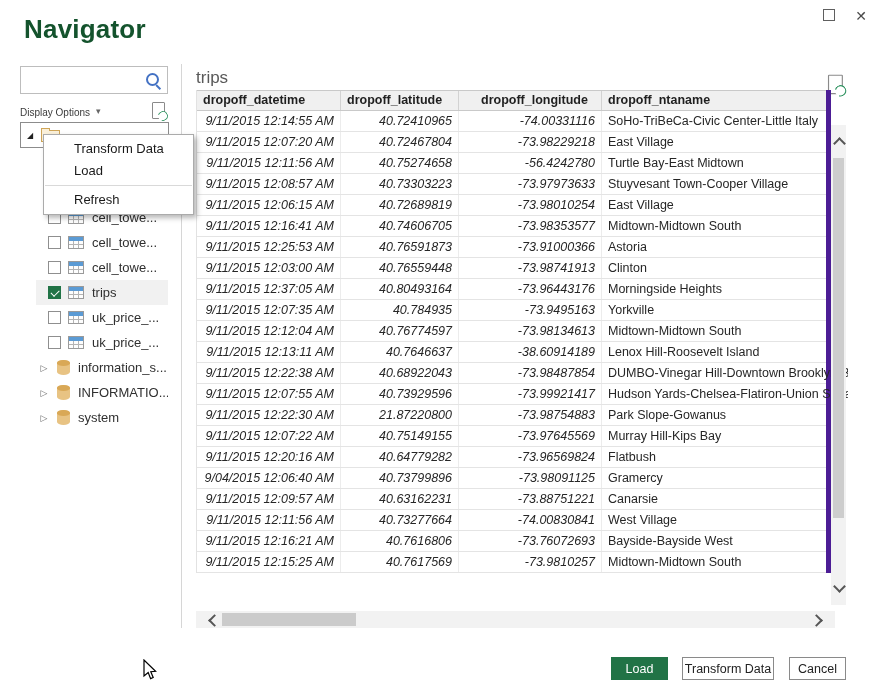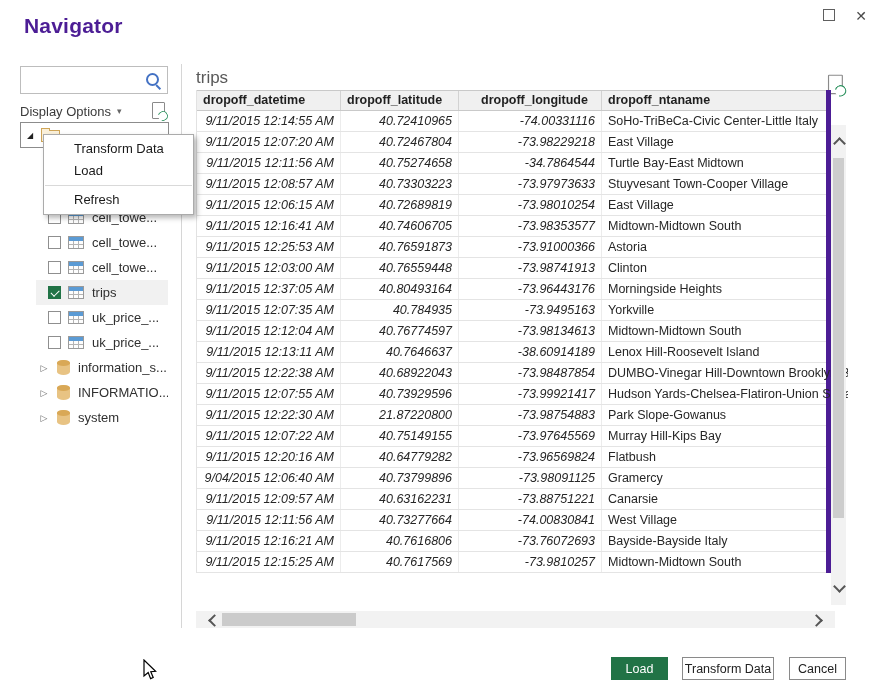--- a/index.html
+++ b/index.html
@@ -1,35 +1,35 @@
 <!DOCTYPE html>
 <html style="--green: #217346; --tblblue: #5b9bd5; --tan: #e8c383;"><head>
 <meta charset="utf-8">
 <style>
   html,body{margin:0;padding:0;background:#fff;}
   .dlg{position:relative;width:873px;height:691px;background:#fff;overflow:hidden;
        font-family:"Liberation Sans",sans-serif;color:#222;}
 
   
-  .dlg-title{position:absolute;left:24px;top:14px;font-size:21px;font-weight:700;color:#4c1d95;letter-spacing:.2px;}
+  .dlg-title{position:absolute;left:24px;top:14px;font-size:26px;font-weight:700;color:#14532d;letter-spacing:.2px;}
   .win-btn{position:absolute;top:4px;width:30px;height:24px;background:none;border:none;cursor:default;padding:0;}
   .win-btn.max{left:814px;}
   .win-btn.close{left:846px;}
   .sq{display:inline-block;width:10px;height:10px;border:1.5px solid #5f5f5f;}
   .x-glyph{font-size:14px;color:#4a4a4a;line-height:1;}
 
   
   .searchbox{position:absolute;left:20px;top:66px;width:148px;height:28px;border:1px solid #bdbdbd;background:#fff;box-sizing:border-box;}
   .searchbox input{position:absolute;left:2px;top:2px;width:116px;height:22px;border:none;outline:none;font-size:13px;font-family:inherit;}
   .mag{position:absolute;right:4px;top:4px;width:19px;height:19px;}
   .mag::before{content:"";position:absolute;left:2px;top:2px;width:9px;height:9px;border:2px solid #4472c4;border-radius:50%;}
   .mag::after{content:"";position:absolute;left:12px;top:13px;width:6px;height:2.4px;background:#4472c4;transform:rotate(45deg);transform-origin:left center;}
 
   .disp-row{position:absolute;left:20px;top:102px;width:148px;height:22px;}
-  .disp-label{font-size:13px;color:#3b3b3b;}
+  .disp-label{font-size:10px;color:#3b3b3b;}
   .caret{font-size:9px;color:#666;margin-left:6px;vertical-align:2px;}
 
   
   .docref{position:relative;display:inline-block;width:14px;height:17px;}
   .docref .page{position:absolute;left:0;top:0;width:11px;height:15px;border:1.2px solid #8a8a8a;border-radius:1px;background:#fff;}
   .docref .arcs{position:absolute;right:-2px;bottom:-2px;width:8px;height:8px;border:1.6px solid #2e9360;border-radius:50%;border-left-color:transparent;transform:rotate(-30deg);background:#fff;}
   .disp-row .docref{position:absolute;right:2px;top:0;}
   .pv-docref{position:absolute;left:829px;top:76px;transform:scale(1.15);}
 
   
@@ -194,21 +194,21 @@
         </div>
         <div class="trow">
           <div class="tcell c0">9/11/2015 12:07:20 AM</div>
           <div class="tcell c1">40.72467804</div>
           <div class="tcell c2">-73.98229218</div>
           <div class="tcell c3">East Village</div>
         </div>
         <div class="trow">
           <div class="tcell c0">9/11/2015 12:11:56 AM</div>
           <div class="tcell c1">40.75274658</div>
-          <div class="tcell c2">-34.7864544</div>
+          <div class="tcell c2">-56.4242780</div>
           <div class="tcell c3">Turtle Bay-East Midtown</div>
         </div>
         <div class="trow">
           <div class="tcell c0">9/11/2015 12:08:57 AM</div>
           <div class="tcell c1">40.73303223</div>
           <div class="tcell c2">-73.97973633</div>
           <div class="tcell c3">Stuyvesant Town-Cooper Village</div>
         </div>
         <div class="trow">
           <div class="tcell c0">9/11/2015 12:06:15 AM</div>
@@ -303,21 +303,21 @@
         <div class="trow">
           <div class="tcell c0">9/11/2015 12:11:56 AM</div>
           <div class="tcell c1">40.73277664</div>
           <div class="tcell c2">-74.00830841</div>
           <div class="tcell c3">West Village</div>
         </div>
         <div class="trow">
           <div class="tcell c0">9/11/2015 12:16:21 AM</div>
           <div class="tcell c1">40.7616806</div>
           <div class="tcell c2">-73.76072693</div>
-          <div class="tcell c3">Bayside-Bayside Italy</div>
+          <div class="tcell c3">Bayside-Bayside West</div>
         </div>
         <div class="trow">
           <div class="tcell c0">9/11/2015 12:15:25 AM</div>
           <div class="tcell c1">40.7617569</div>
           <div class="tcell c2">-73.9810257</div>
           <div class="tcell c3">Midtown-Midtown South</div>
         </div>
       </div>
   </div>
 

